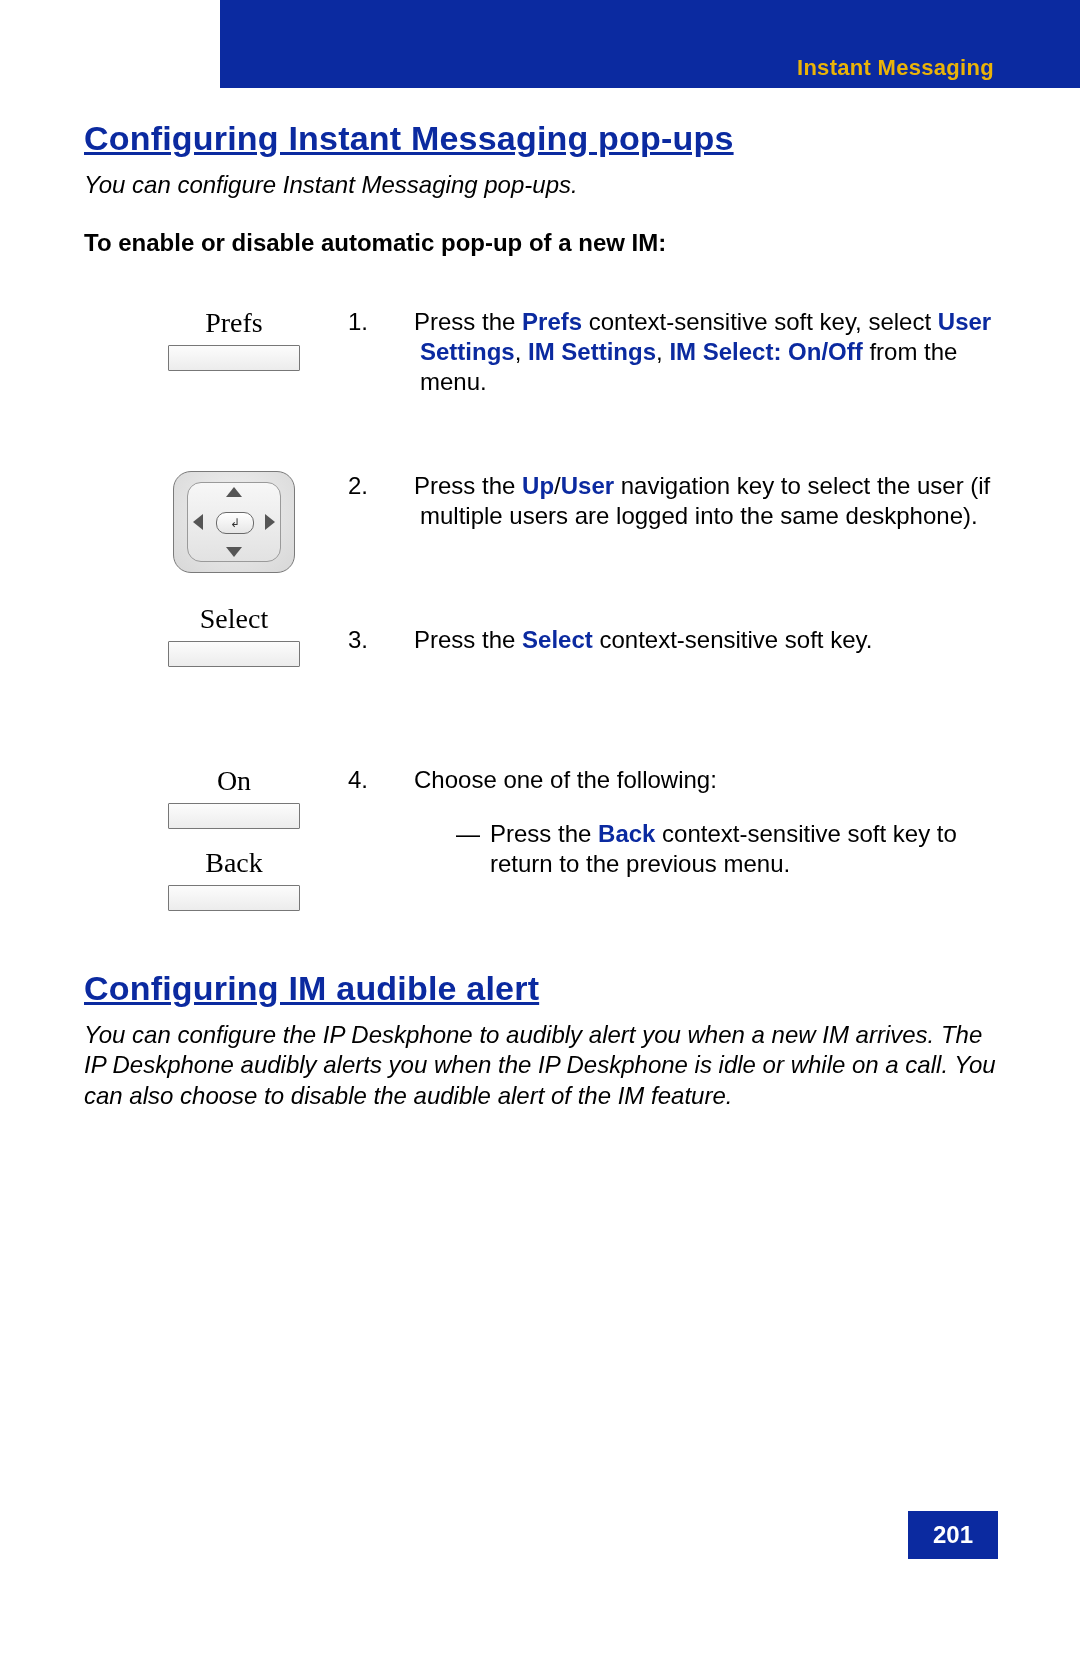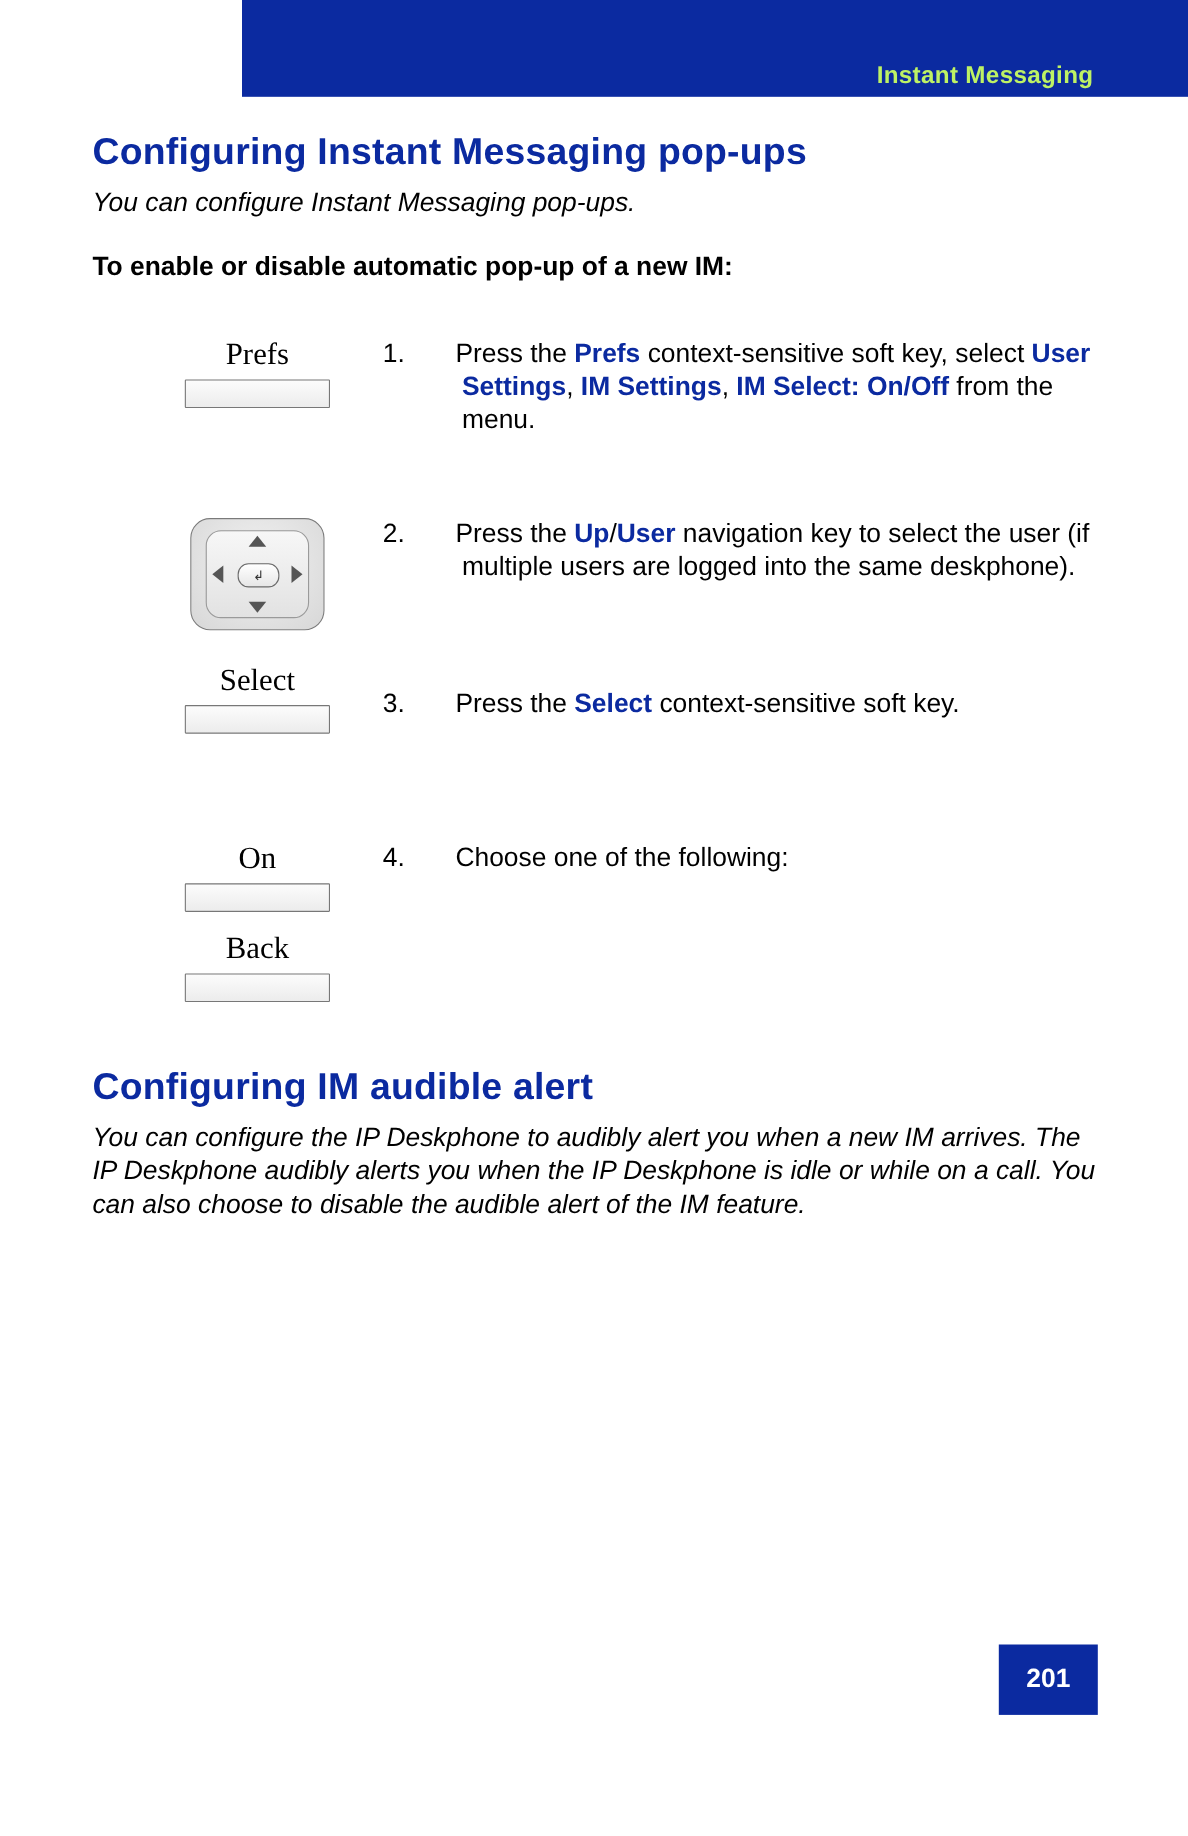--- a/index.html
+++ b/index.html
@@ -21,37 +21,38 @@
     top: 0;
     left: 220px;
     width: 860px;
     height: 88px;
     background: #0b2aa0;
   }
   .header-text {
     position: absolute;
     right: 86px;
     top: 55px;
-    color: #bef264;
+    color: #eab308;
     font-weight: bold;
     font-size: 22px;
     letter-spacing: 0.3px;
   }
   .content {
     position: absolute;
     top: 105px;
     left: 84px;
     width: 912px;
   }
   h1.section {
     color: #0b2aa0;
     font-weight: bold;
     font-size: 34px;
     margin: 14px 0 12px 0;
     letter-spacing: 0.2px;
+    text-decoration: underline;
   }
   .body-text {
     font-size: 24px;
     line-height: 1.28;
     margin: 6px 0 28px 0;
     font-style: italic;
   }
   .subhead {
     font-weight: bold;
     font-size: 24px;
@@ -158,21 +159,21 @@
   .tri.down  { left: 52px; bottom: 15px;border-width: 10px 8px 0 8px; border-color: #555 transparent transparent transparent; }
   .tri.left  { left: 19px; top: 42px;   border-width: 8px 10px 8px 0; border-color: transparent #555 transparent transparent; }
   .tri.right { right:19px; top: 42px;   border-width: 8px 0 8px 10px; border-color: transparent transparent transparent #555; }
 
   
   .page-number-box {
     position: absolute;
     right: 82px;
     bottom: 110px;
     width: 90px;
-    height: 64px;
+    height: 48px;
     background: #0b2aa0;
     color: #fff;
     display: flex;
     align-items: center;
     justify-content: center;
     font-weight: bold;
     font-size: 24px;
   }
 </style>
 </head>
@@ -241,20 +242,23 @@
         <div class="softkey-group">
           <div class="softkey-label">Back</div>
           <div class="softkey-btn"></div>
         </div>
       </div>
       <div class="step-right">
         <p class="step-para">
           <span class="num">4.</span><span>Choose one of the following:</span>
         </p>
         <div class="bullet-block">
+          <p class="bullet-item">
+            <span class="dash">—</span><span>Press the </span><span class="klink">Back</span><span> context-sensitive soft key to return to the previous menu.</span>
+          </p>
         </div>
       </div>
     </div>
 
     <h1 class="section">Configuring IM audible alert</h1>
     <p class="body-text">You can configure the IP Deskphone to audibly alert you when a new IM arrives. The IP Deskphone audibly alerts you when the IP Deskphone is idle or while on a call. You can also choose to disable the audible alert of the IM feature.</p>
 
   </div>
 
   <div class="page-number-box">201</div>

